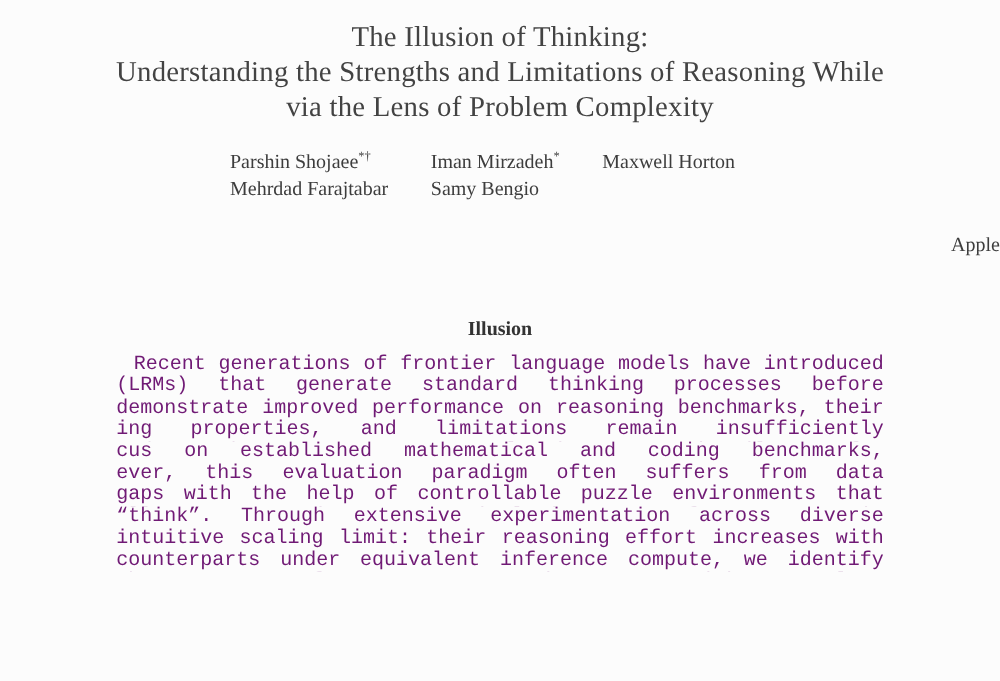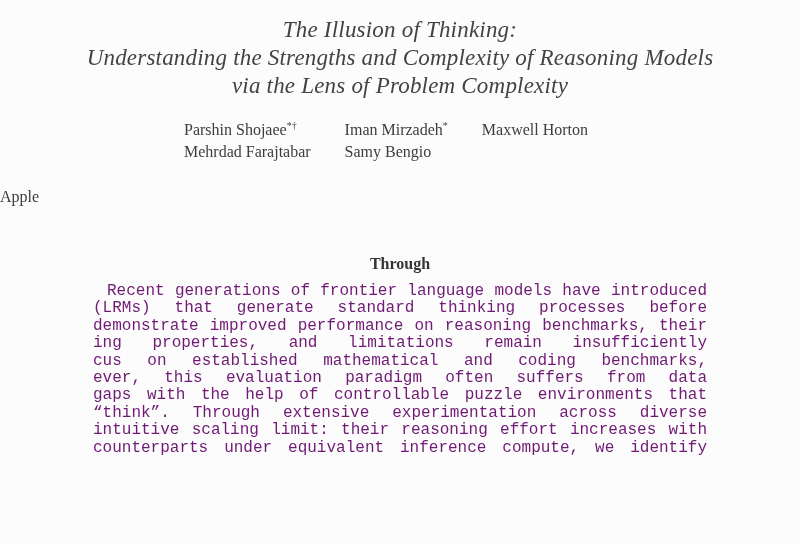--- a/index.html
+++ b/index.html
@@ -24,42 +24,41 @@
     margin: 16px 0 0 0;
     text-align: center;
     font-weight: normal;
     font-size: 23px;
     line-height: 28px;
     color: #434343;
     letter-spacing: 0.2px;
   }
   .paper-title .t-line {
     display: block;
-    font-style: italic;
   }
   .authors-grid {
     margin-top: 19px;
     display: grid;
     grid-template-columns: auto auto auto;
     column-gap: 34px;
     justify-content: center;
     transform: translateX(-14px);
     font-size: 16px;
     line-height: 22px;
     color: #3d3d3d;
   }
   .author-cell {
     white-space: nowrap;
   }
   .author-cell sup {
     font-size: 10px;
     line-height: 0;
   }
   .affiliation {
-    text-align: left;
+    text-align: right;
     margin-top: 25px;
     font-size: 16px;
     color: #3d3d3d;
   }
   .abstract-heading {
     text-align: center;
     margin-top: 49px;
     font-weight: bold;
     font-size: 16px;
     color: #333333;
@@ -83,35 +82,35 @@
     text-indent: 14px;
   }
 </style>
 </head>
 <body>
 
 <div class="page">
 
   <h1 class="paper-title">
     <span class="t-line">The Illusion of Thinking:</span>
-    <span class="t-line">Understanding the Strengths and Complexity of Reasoning Models</span>
+    <span class="t-line">Understanding the Strengths and Limitations of Reasoning While</span>
     <span class="t-line">via the Lens of Problem Complexity</span>
   </h1>
 
   <div class="authors-grid">
     <span class="author-cell"><span>Parshin Shojaee</span><sup>*†</sup></span>
     <span class="author-cell"><span>Iman Mirzadeh</span><sup>*</sup></span>
     <span class="author-cell"><span>Maxwell Horton</span><sup></sup></span>
     <span class="author-cell"><span>Mehrdad Farajtabar</span><sup></sup></span>
     <span class="author-cell"><span>Samy Bengio</span><sup></sup></span>
   </div>
 
   <div class="affiliation">Apple</div>
 
-  <div class="abstract-heading">Through</div>
+  <div class="abstract-heading">Illusion</div>
 
   <div class="abstract-body">
     <div class="ab-line first">Recent generations of frontier language models have introduced Large Reasoning Models</div>
     <div class="ab-line">(LRMs) that generate standard thinking processes before providing answers. While these models</div>
     <div class="ab-line">demonstrate improved performance on reasoning benchmarks, their fundamental capabilities, scal-</div>
     <div class="ab-line">ing properties, and limitations remain insufficiently understood. Current evaluations primarily fo-</div>
     <div class="ab-line">cus on established mathematical and coding benchmarks, emphasizing final answer accuracy. How-</div>
     <div class="ab-line">ever, this evaluation paradigm often suffers from data mathematical and does not provide insights</div>
     <div class="ab-line">gaps with the help of controllable puzzle environments that allow precise manipulation of composi-</div>
     <div class="ab-line">“think”. Through extensive experimentation across diverse puzzles, we setup that frontier LRMs</div>

